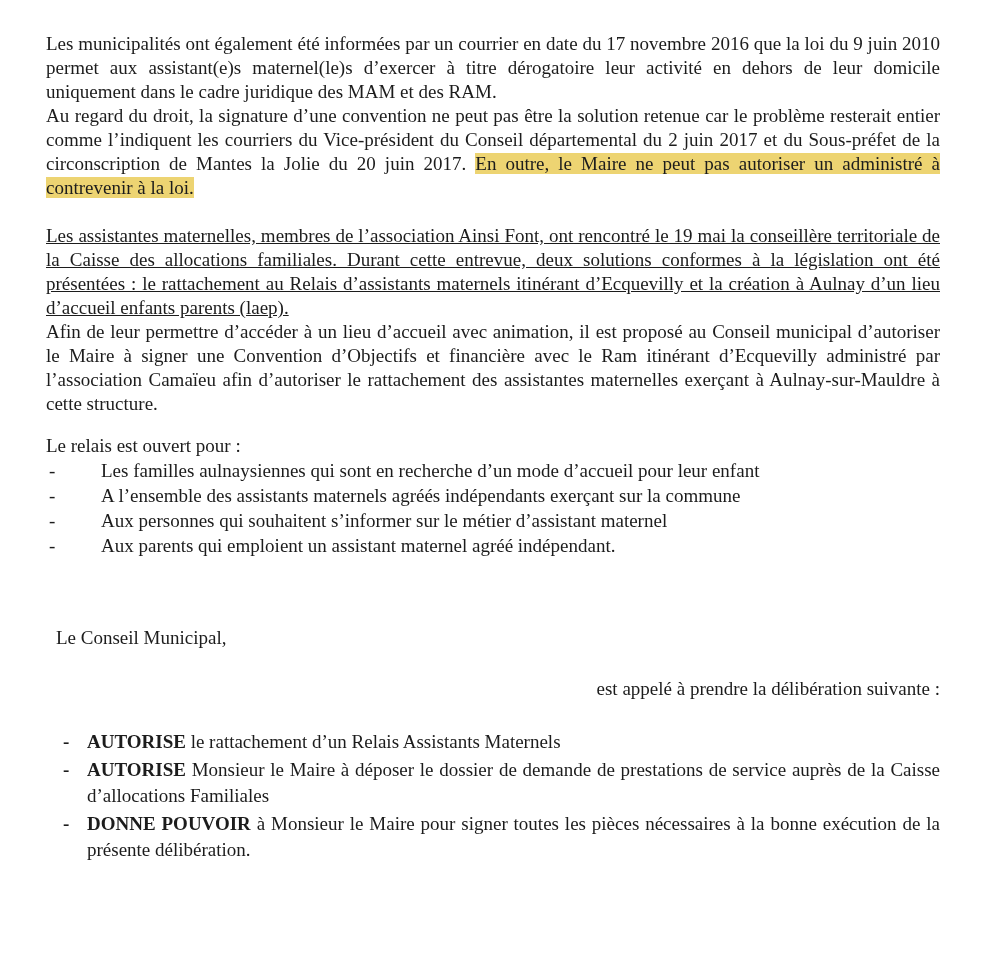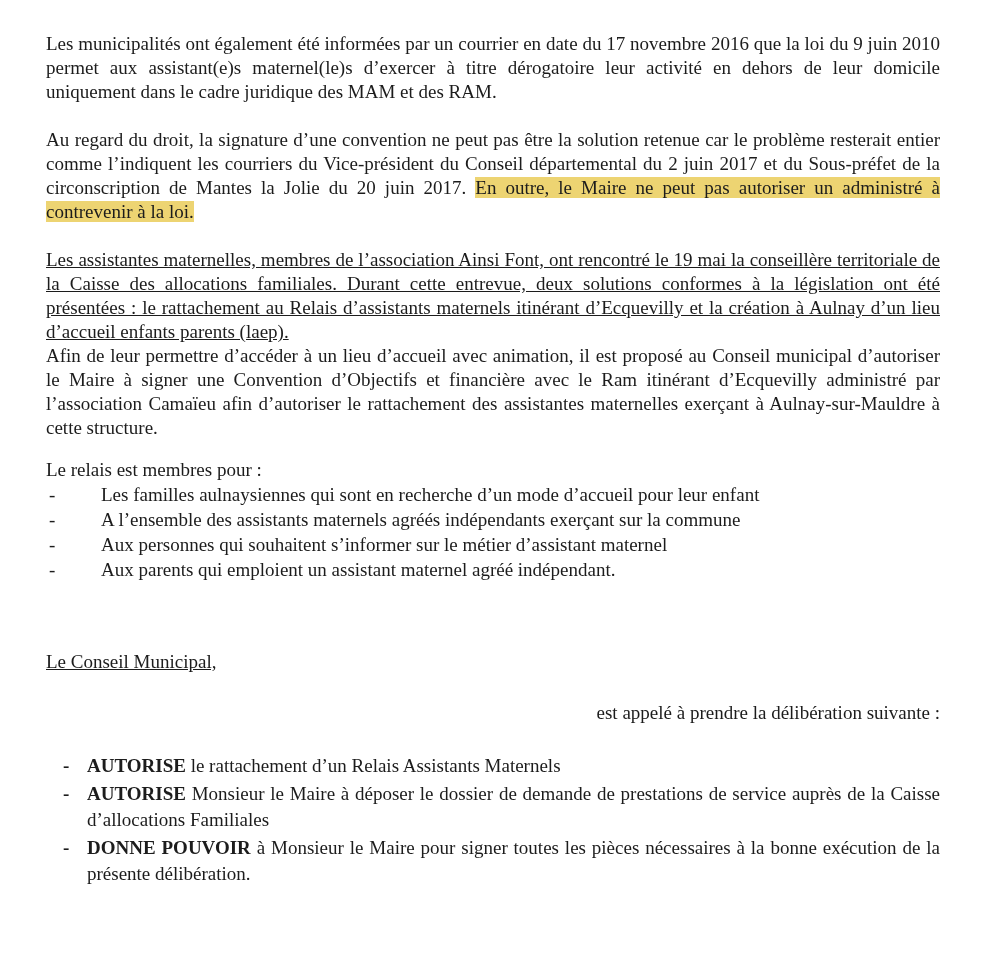--- a/index.html
+++ b/index.html
@@ -22,21 +22,21 @@
     font-size: 19px;
     color: #1c1c1c;
     filter: blur(0.25px);
   }
   .para {
     margin: 0;
     text-align: justify;
     line-height: 24px;
   }
   .p1 { margin-top: 2px; }
-  .p2 { margin-top: 24px; }
+  .p2 { }
   .p3 { margin-top: 24px; text-decoration: underline; }
   .p4 { margin-top: 0; }
   .hl {
     background-color: #edd472;
   }
   .relais-intro {
     margin: 17px 0 0 0;
     line-height: 25px;
     text-align: left;
   }
@@ -50,24 +50,23 @@
     padding-left: 55px;
     line-height: 25px;
     text-align: left;
   }
   .relais-item .marker {
     position: absolute;
     left: 3px;
     top: 0;
   }
   .conseil-line {
-    margin: 68px 0 0 0;
+    margin: 68px 0 0 10px;
     line-height: 24px;
     text-align: left;
-    text-decoration: underline;
   }
   .appele-line {
     margin: 27px 0 0 0;
     line-height: 24px;
     text-align: right;
   }
   .decisions-list {
     margin: 28px 0 0 0;
     padding: 0;
     list-style: none;
@@ -100,21 +99,21 @@
 <div class="page">
 
   <p class="para p1">Les municipalités ont également été informées par un courrier en date du 17 novembre 2016 que la loi du 9 juin 2010 permet aux assistant(e)s maternel(le)s d’exercer à titre dérogatoire leur activité en dehors de leur domicile uniquement dans le cadre juridique des MAM et des RAM.</p>
 
   <p class="para p2"><span>Au regard du droit, la signature d’une convention ne peut pas être la solution retenue car le problème resterait entier comme l’indiquent les courriers du Vice-président du Conseil départemental  du 2 juin 2017 et du Sous-préfet de la circonscription de Mantes la Jolie du 20 juin 2017. </span><span class="hl">En outre, le Maire ne peut pas autoriser un administré à contrevenir à la loi.</span></p>
 
   <p class="para p3">Les assistantes maternelles, membres de l’association Ainsi Font, ont rencontré le 19 mai la conseillère territoriale de la Caisse des allocations familiales. Durant cette entrevue, deux solutions conformes à la législation ont été présentées : le rattachement au Relais d’assistants maternels itinérant d’Ecquevilly et la création à Aulnay d’un lieu d’accueil enfants parents (laep).</p>
 
   <p class="para p4">Afin de leur permettre d’accéder à un lieu d’accueil avec animation, il est proposé au Conseil municipal d’autoriser le Maire à signer une Convention d’Objectifs et financière avec le Ram itinérant d’Ecquevilly administré par l’association Camaïeu afin d’autoriser le rattachement des assistantes maternelles exerçant à Aulnay-sur-Mauldre à cette structure.</p>
 
-  <p class="relais-intro">Le relais est membres pour :</p>
+  <p class="relais-intro">Le relais est ouvert pour :</p>
 
   <ul class="relais-list">
     <li class="relais-item">
       <span class="marker">-</span>
       <span>Les familles aulnaysiennes qui sont en recherche d’un mode d’accueil pour leur enfant</span>
     </li>
     <li class="relais-item">
       <span class="marker">-</span>
       <span>A l’ensemble des assistants maternels agréés indépendants exerçant sur la commune</span>
     </li>

